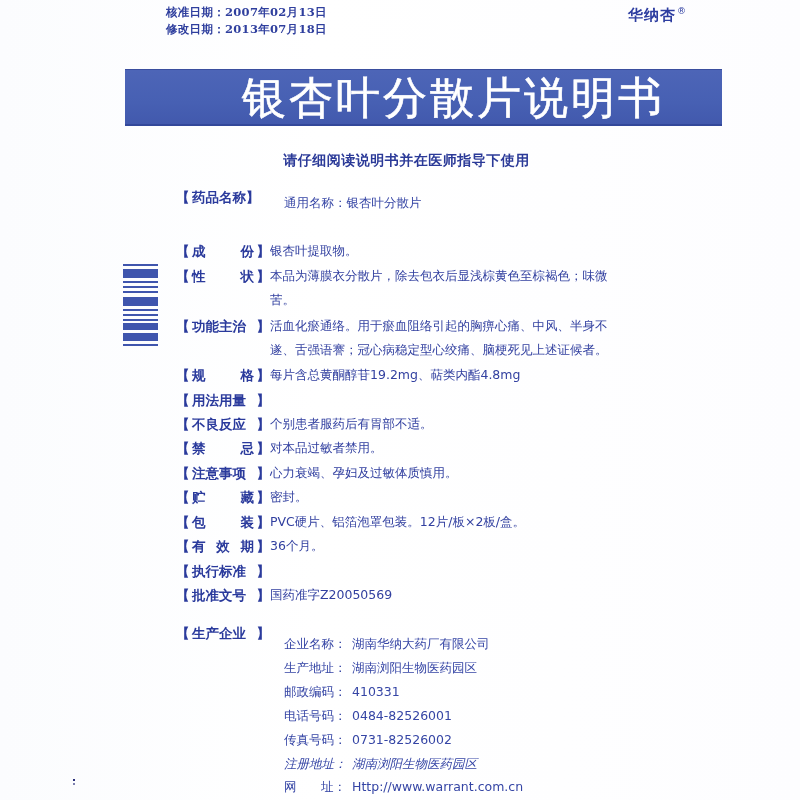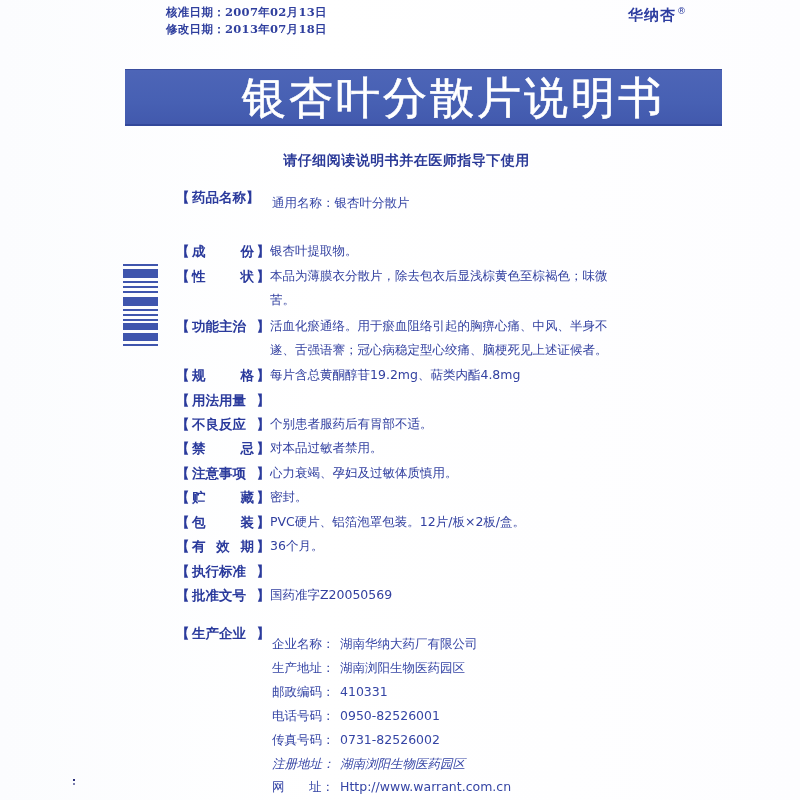--- a/index.html
+++ b/index.html
@@ -146,21 +146,21 @@
     .value-block {
       position: absolute;
       left: 270px;
       font-size: 12.5px;
       color: #3240a0;
       line-height: 20px;
       white-space: nowrap;
     }
     .sub {
       position: absolute;
-      left: 272px;
+      left: 284px;
       font-size: 12.5px;
       color: #3545a5;
       line-height: 20px;
       white-space: nowrap;
     }
     .sub .k {
       display: inline-block;
       width: 68px;
     }
     .sub .k.spread {
@@ -328,21 +328,21 @@
   <div class="sub" style="top:658px;">
     <span class="k">生产地址：</span><span>湖南浏阳生物医药园区</span>
   </div>
   <div class="sub" style="top:634px;">
     <span class="k">企业名称：</span><span>湖南华纳大药厂有限公司</span>
   </div>
   <div class="sub" style="top:682px;">
     <span class="k">邮政编码：</span><span>410331</span>
   </div>
   <div class="sub" style="top:706px;">
-    <span class="k">电话号码：</span><span>0950-82526001</span>
+    <span class="k">电话号码：</span><span>0484-82526001</span>
   </div>
   <div class="sub" style="top:730px;">
     <span class="k">传真号码：</span><span>0731-82526002</span>
   </div>
   <div class="sub" style="top:754px;font-style:italic;">
     <span class="k">注册地址：</span><span>湖南浏阳生物医药园区</span>
   </div>
   <div class="sub" style="top:777px;">
     <span class="k spread">
         <span>网</span>

